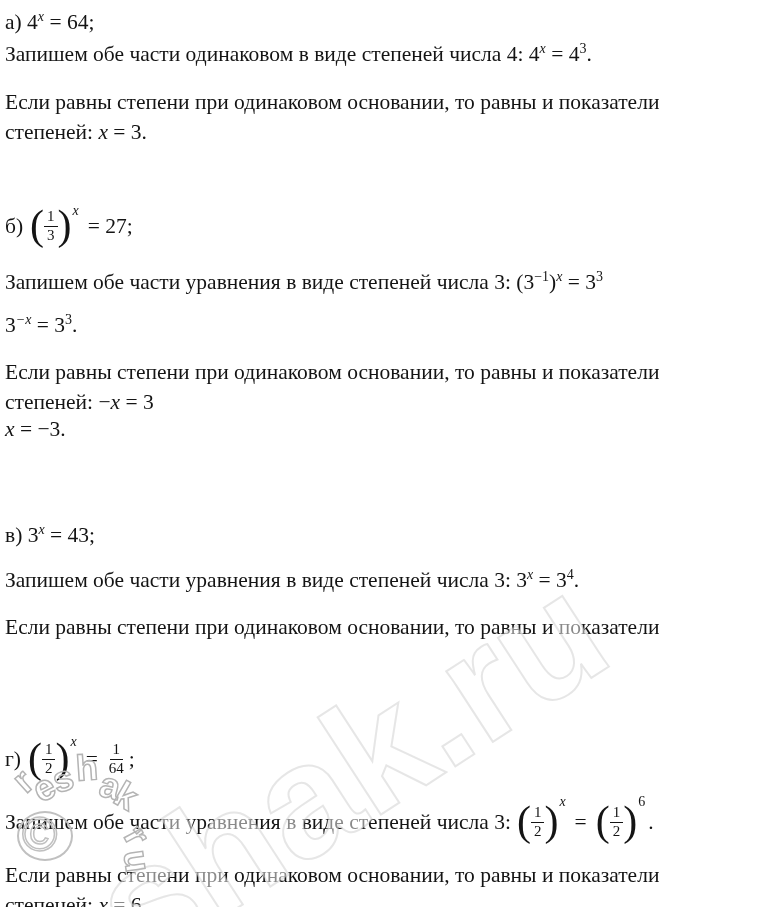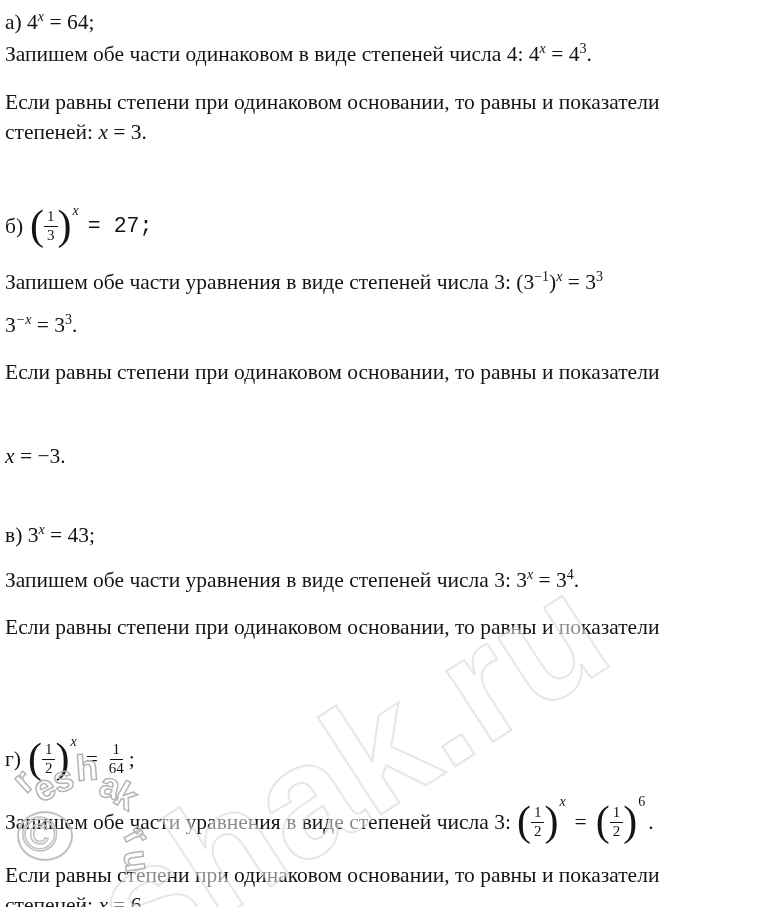--- a/index.html
+++ b/index.html
@@ -17,21 +17,21 @@
   .rule{position:absolute;left:5px;line-height:30px;white-space:nowrap;}
   .sup{font-size:14px;position:relative;top:-8px;}
   .it{font-style:italic;}
   .frac{display:inline-flex;flex-direction:column;align-items:center;font-size:15px;line-height:1.15;}
   .frac .num{border-bottom:1.5px solid #141414;padding:0 3px;}
   .frac .den{padding:0 2px;}
   .paren{font-size:42px;font-weight:300;line-height:0.85;}
   .pexp{font-size:14px;align-self:flex-start;margin-top:1px;margin-left:1px;}
   .mlabel{margin-right:7px;}
   .meq{margin:0 9px;}
-  .mtail{margin-left:9px;font-family:Liberation Mono, monospace;}
+  .mtail{margin-left:9px;}
   .msemi{margin-left:3px;}
   .mtext{margin-right:6px;}
   
   .wm{position:absolute;pointer-events:none;}
   .wl{
     position:absolute;
     font-family:"Liberation Sans", sans-serif;
     font-weight:700;font-size:36px;line-height:1;
     color:transparent;
     -webkit-text-stroke:1.5px #b4b4b4;
@@ -91,23 +91,26 @@
 <div class="line" style="top:270px">
   <span>Запишем обе части уравнения в виде степеней числа 3: </span><span>(3</span><span class="sup">−1</span><span>)</span><span class="sup it">x</span><span> = 3</span><span class="sup">3</span>
 </div>
 
 <div class="line" style="top:313px">
   <span>3</span><span class="sup it">−x</span><span> = 3</span><span class="sup">3</span><span>.</span>
 </div>
 
 <div class="rule" style="top:357px">
   <div>Если равны степени при одинаковом основании, то равны и показатели</div>
+  <div>
+    <span>степеней: </span><span>−</span><span class="it">x</span><span> = 3</span>
+  </div>
 </div>
 
-<div class="line" style="top:444px">
+<div class="line" style="top:417px">
   <span class="it">x</span><span> = −3.</span>
 </div>
 
 <div class="line" style="top:523px">
   <span>в) </span><span>3</span><span class="sup it">x</span><span> = 43;</span>
 </div>
 
 <div class="line" style="top:568px">
   <span>Запишем обе части уравнения в виде степеней числа 3: </span><span>3</span><span class="sup it">x</span><span> = 3</span><span class="sup">4</span><span>.</span>
 </div>

